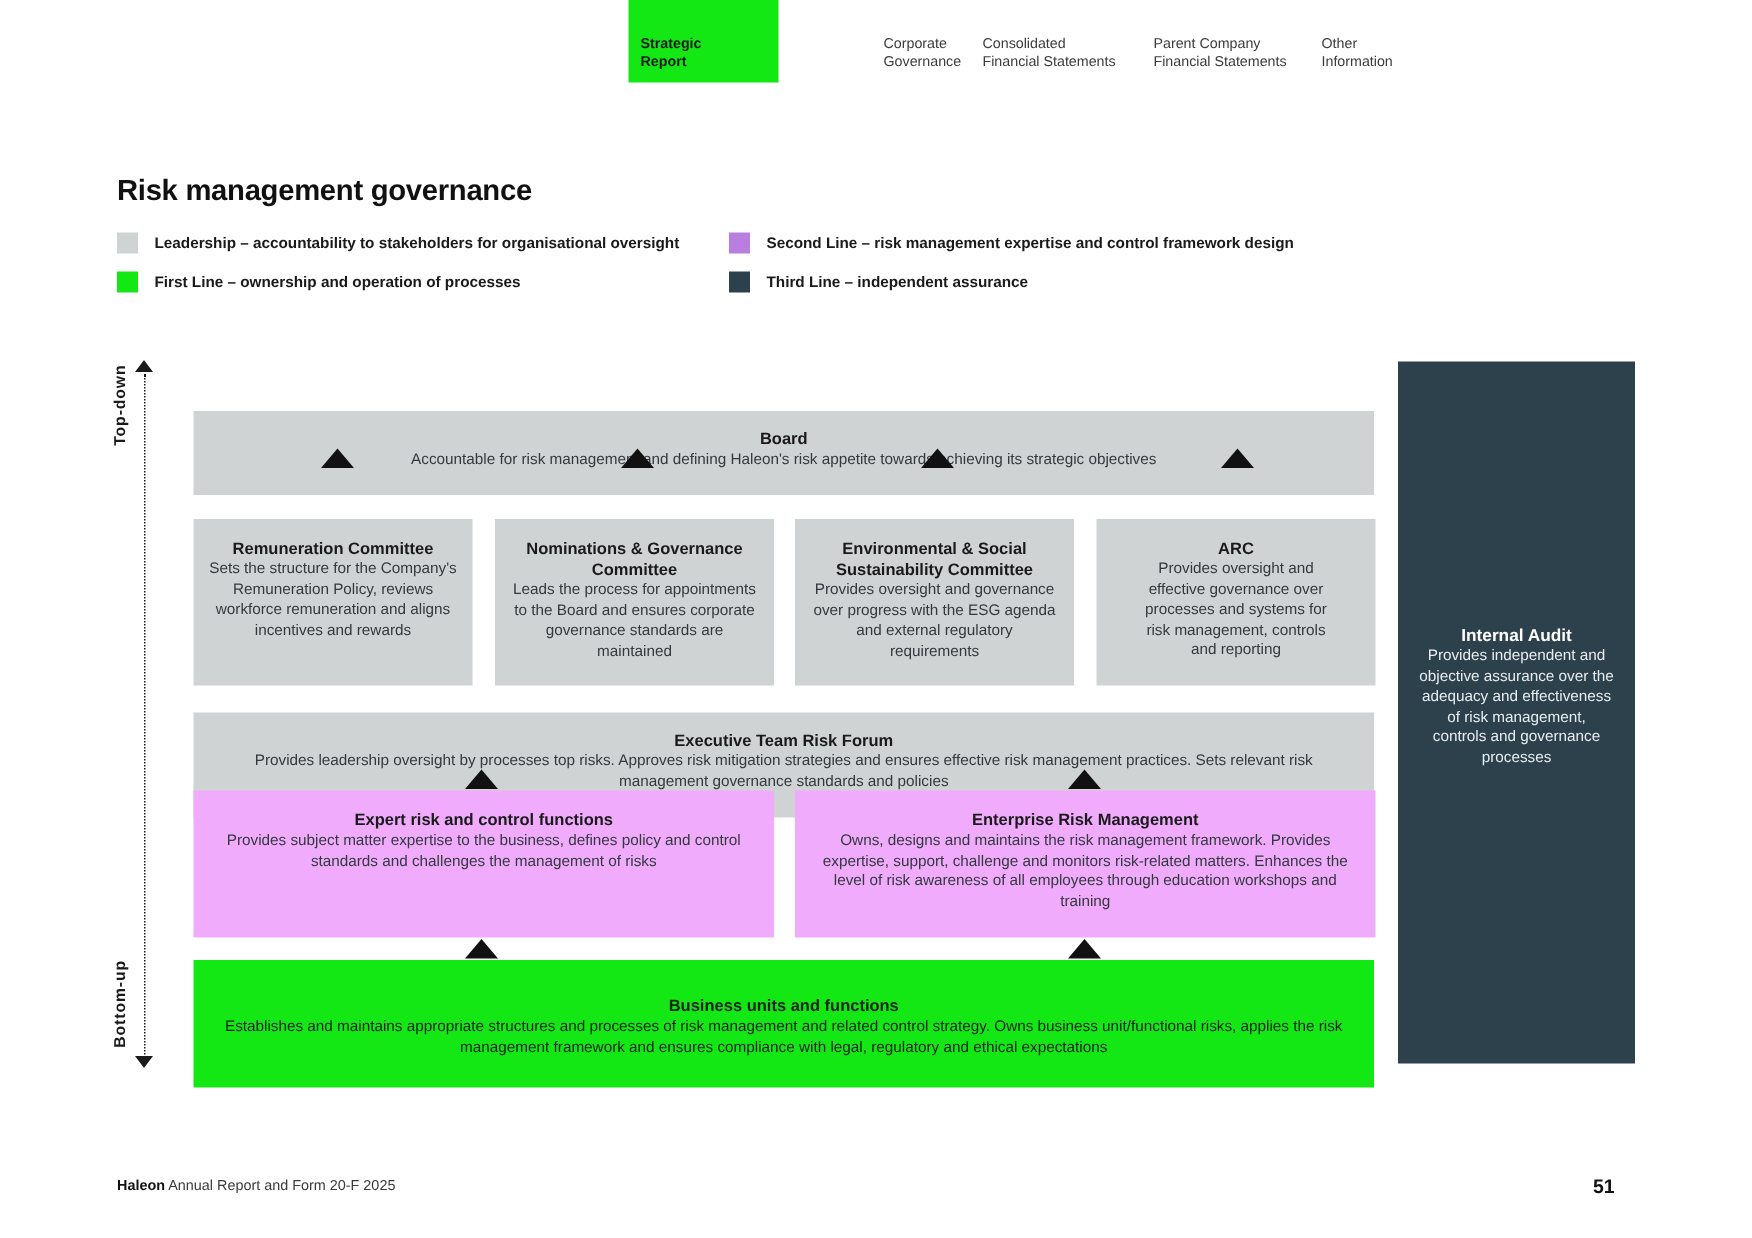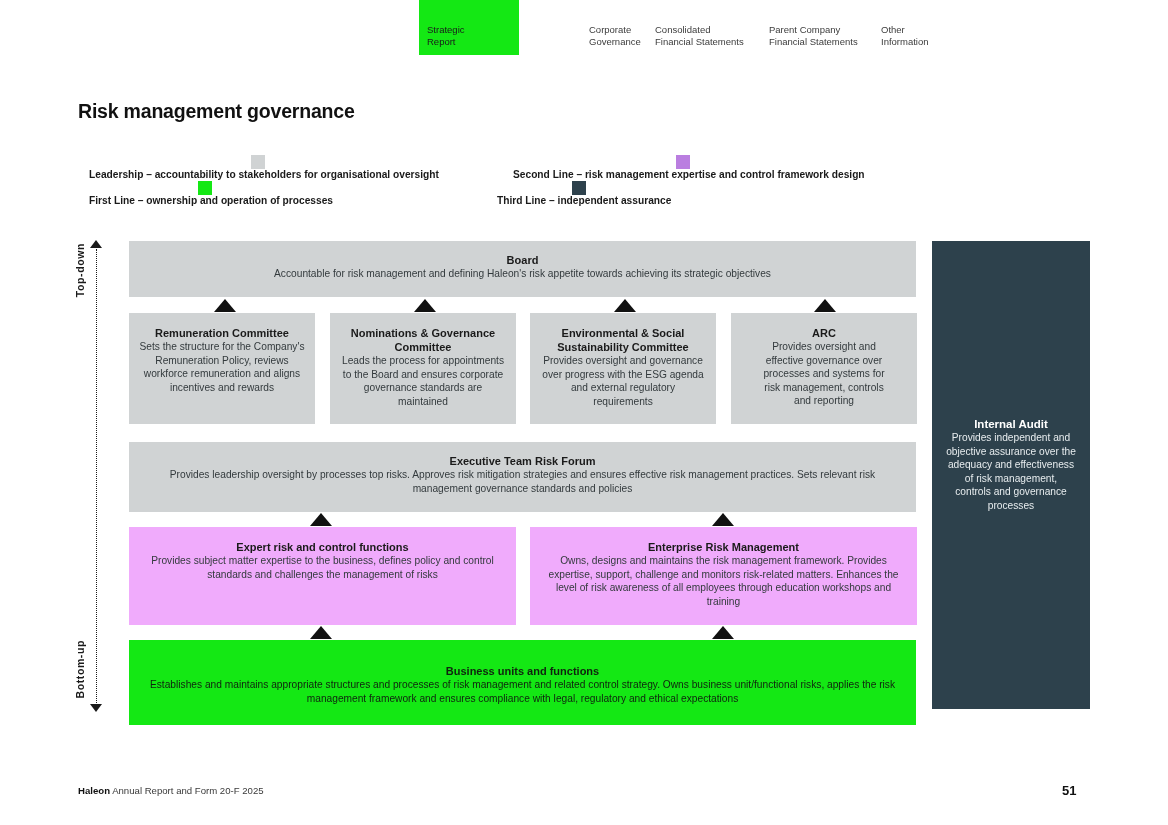--- a/index.html
+++ b/index.html
@@ -9,50 +9,50 @@
     font-family:"Liberation Sans", sans-serif;
     color:#262626;
     position:relative;
     overflow:hidden;
   }
 
   
   #tabnav{position:absolute;left:419px;top:0;width:620px;height:55px;}
   .tab{position:absolute;top:0;height:55px;font-size:9.5px;line-height:11.5px;color:#3c3c3c;}
   .tab .lbl{position:absolute;left:0;top:24px;white-space:pre-line;}
-  .tab.active{background:#14e814;}
+  .tab.active{background:#14e814;font-weight:bold;}
   .tab.active .lbl{color:#1a1a1a;left:8px;}
 
   
   #page-title{
-    position:absolute;left:78px;top:100px;
+    position:absolute;left:78px;top:116px;
     font-size:19.5px;font-weight:bold;letter-spacing:-0.2px;color:#111111;
   }
 
   
   #legend{position:absolute;left:78px;top:155px;width:1000px;}
-  .lg-item{position:absolute;display:flex;align-items:center;flex-direction:column;}
+  .lg-item{position:absolute;display:flex;align-items:center;}
   .lg-sw{width:14px;height:14px;flex:none;}
   .lg-tx{margin-left:11px;font-size:10.2px;font-weight:bold;color:#1a1a1a;white-space:nowrap;}
 
   
   #diagram{position:absolute;left:0;top:0;width:1168px;height:825px;}
 
   .vaxis{position:absolute;left:96px;width:2px;border-left:1.6px dotted #1a1a1a;}
   .vlabel{
     position:absolute;font-size:10.5px;font-weight:bold;color:#1a1a1a;
     letter-spacing:0.6px;
     writing-mode:vertical-rl;transform:rotate(180deg);white-space:nowrap;
   }
   .vcap{position:absolute;left:90px;width:0;height:0;border-left:6px solid transparent;border-right:6px solid transparent;}
   .vcap.up{border-bottom:8px solid #1a1a1a;}
   .vcap.down{border-top:8px solid #1a1a1a;}
 
   .box{position:absolute;box-sizing:border-box;text-align:center;}
-  .grey{background:#d0d3d4;}
+  .grey{background:#d0d3d4;margin-top:33px;}
   .purple{background:#f0abfc;}
   .green{background:#14e814;}
   .dark{background:#2d414c;}
 
   .b-title{font-size:11px;font-weight:bold;color:#1a1a1a;line-height:14px;}
   .b-body{font-size:10.2px;color:#333a3d;line-height:13.6px;}
   .dark .b-title{color:#ffffff;font-size:11.5px;}
   .dark .b-body{color:#e7ecee;}
   .green .b-title,.green .b-body{color:#10230f;}
 
@@ -91,21 +91,21 @@
   </div>
 </div>
 
 <div id="page-title">Risk management governance</div>
 
 <div id="legend">
   <div class="lg-item" style="left:0px;top:0px;">
     <span class="lg-sw" style="background:#d0d3d4;"></span>
     <span class="lg-tx">Leadership – accountability to stakeholders for organisational oversight</span>
   </div>
-  <div class="lg-item" style="left:424px;top:0px;justify-content:space-between;">
+  <div class="lg-item" style="left:408px;top:0px;justify-content:space-between;">
     <span class="lg-sw" style="background:#ba7ee0;"></span>
     <span class="lg-tx">Second Line – risk management expertise and control framework design</span>
   </div>
   <div class="lg-item" style="left:0px;top:26px;">
     <span class="lg-sw" style="background:#14e814;"></span>
     <span class="lg-tx">First Line – ownership and operation of processes</span>
   </div>
   <div class="lg-item" style="left:408px;top:26px;">
     <span class="lg-sw" style="background:#2d414c;"></span>
     <span class="lg-tx">Third Line – independent assurance</span>

